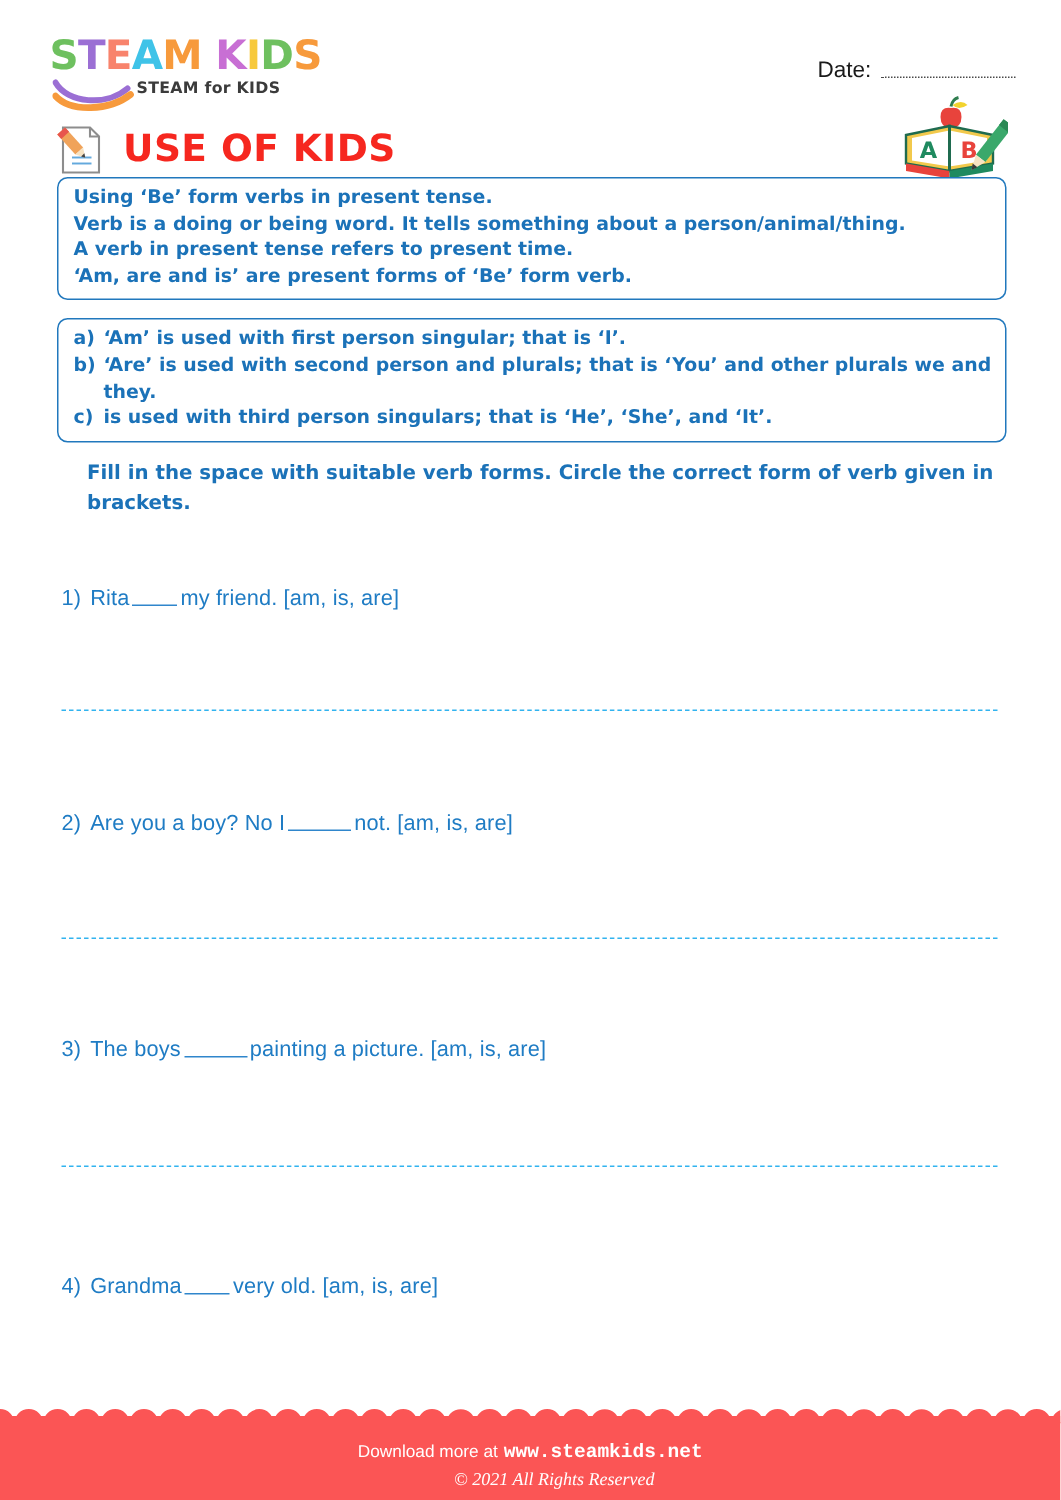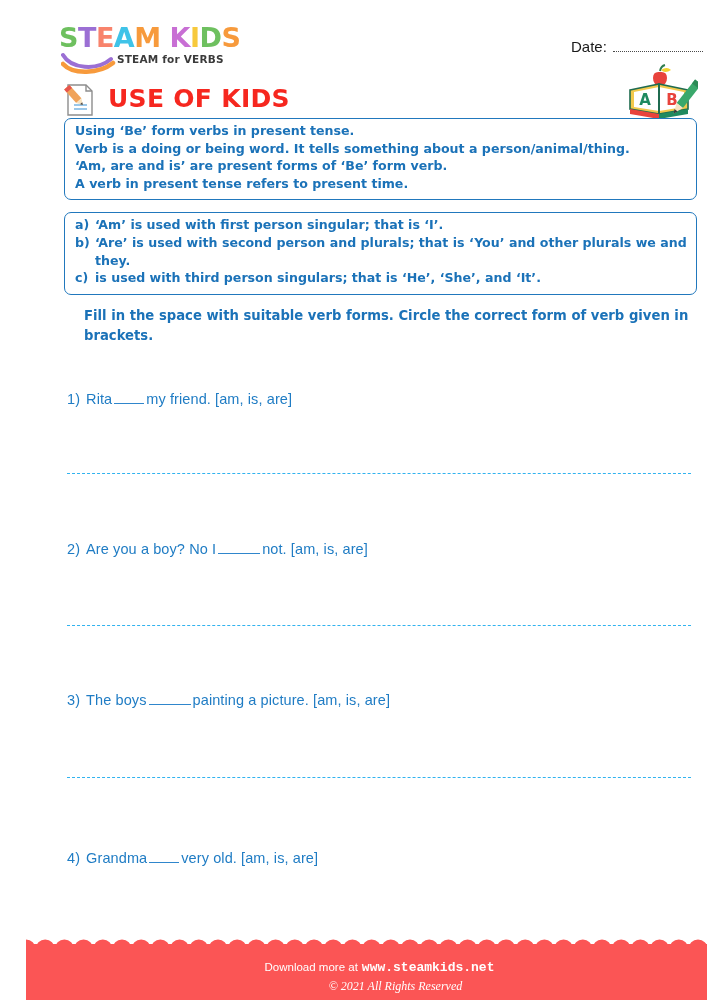--- a/index.html
+++ b/index.html
@@ -10,21 +10,20 @@
     background: #ffffff;
     font-family: "Liberation Sans", sans-serif;
     overflow: hidden;
   }
 
   #page {
     position: relative;
     width: 586px;
     height: 1000px;
     background: #ffffff;
-    margin-left: 26px;
   }
 
   
   #header {
     position: absolute;
     left: 0; top: 0;
     width: 707px;
     height: 78px;
   }
 
@@ -270,21 +269,21 @@
 <div id="page">
 
   <div id="header">
 
     <div id="logo-block">
       <div id="logo-wordmark"><span style="color: rgb(110, 192, 95);">S</span><span style="color: rgb(155, 111, 212);">T</span><span style="color: rgb(248, 131, 108);">E</span><span style="color: rgb(63, 195, 232);">A</span><span style="color: rgb(247, 154, 60);">M</span><span style="color: rgb(255, 255, 255);">&nbsp;</span><span style="color: rgb(200, 111, 212);">K</span><span style="color: rgb(247, 201, 60);">I</span><span style="color: rgb(110, 192, 95);">D</span><span style="color: rgb(247, 154, 60);">S</span></div>
       <svg id="logo-swoosh" viewBox="0 0 58 26">
         <path d="M2 6 C10 20, 36 22, 50 10" fill="none" stroke="#9b6fd4" stroke-width="4" stroke-linecap="round"></path>
         <path d="M2 15 C12 26, 38 25, 52 14" fill="none" stroke="#f79a3c" stroke-width="4.5" stroke-linecap="round"></path>
       </svg>
-      <div id="logo-tagline">STEAM for VERBS</div>
+      <div id="logo-tagline">STEAM for KIDS</div>
     </div>
 
 
     <div id="date-field" class="field-row">
       <span class="field-label">Date:</span><span id="date-rule" class="field-rule"></span>
     </div>
   </div>
 
   <div id="title-row">
 
@@ -327,22 +326,22 @@
         <rect x="51" y="12" width="8" height="5" fill="#2b8a55"></rect>
         <polygon points="51,42 59,42 55,52" fill="#f7e3c2"></polygon>
         <polygon points="53,48 57,48 55,52" fill="#3a3a3a"></polygon>
       </g>
     </svg>
   </div>
 
   <div id="info-box-1" class="info-box">
     <div class="info-line">Using ‘Be’ form verbs in present tense.</div>
     <div class="info-line">Verb is a doing or being word. It tells something about a person/animal/thing.</div>
+    <div class="info-line">A verb in present tense refers to present time.</div>
     <div class="info-line">‘Am, are and is’ are present forms of ‘Be’ form verb.</div>
-    <div class="info-line">A verb in present tense refers to present time.</div>
   </div>
 
   <div id="info-box-2" class="info-box">
     <div class="rule-item">
       <span class="rule-marker">a)</span>
       <span>‘Am’ is used with first person singular; that is ‘I’.</span>
     </div>
     <div class="rule-item">
       <span class="rule-marker">b)</span>
       <span>‘Are’ is used with second person and plurals; that is ‘You’ and other plurals we and they.</span>

